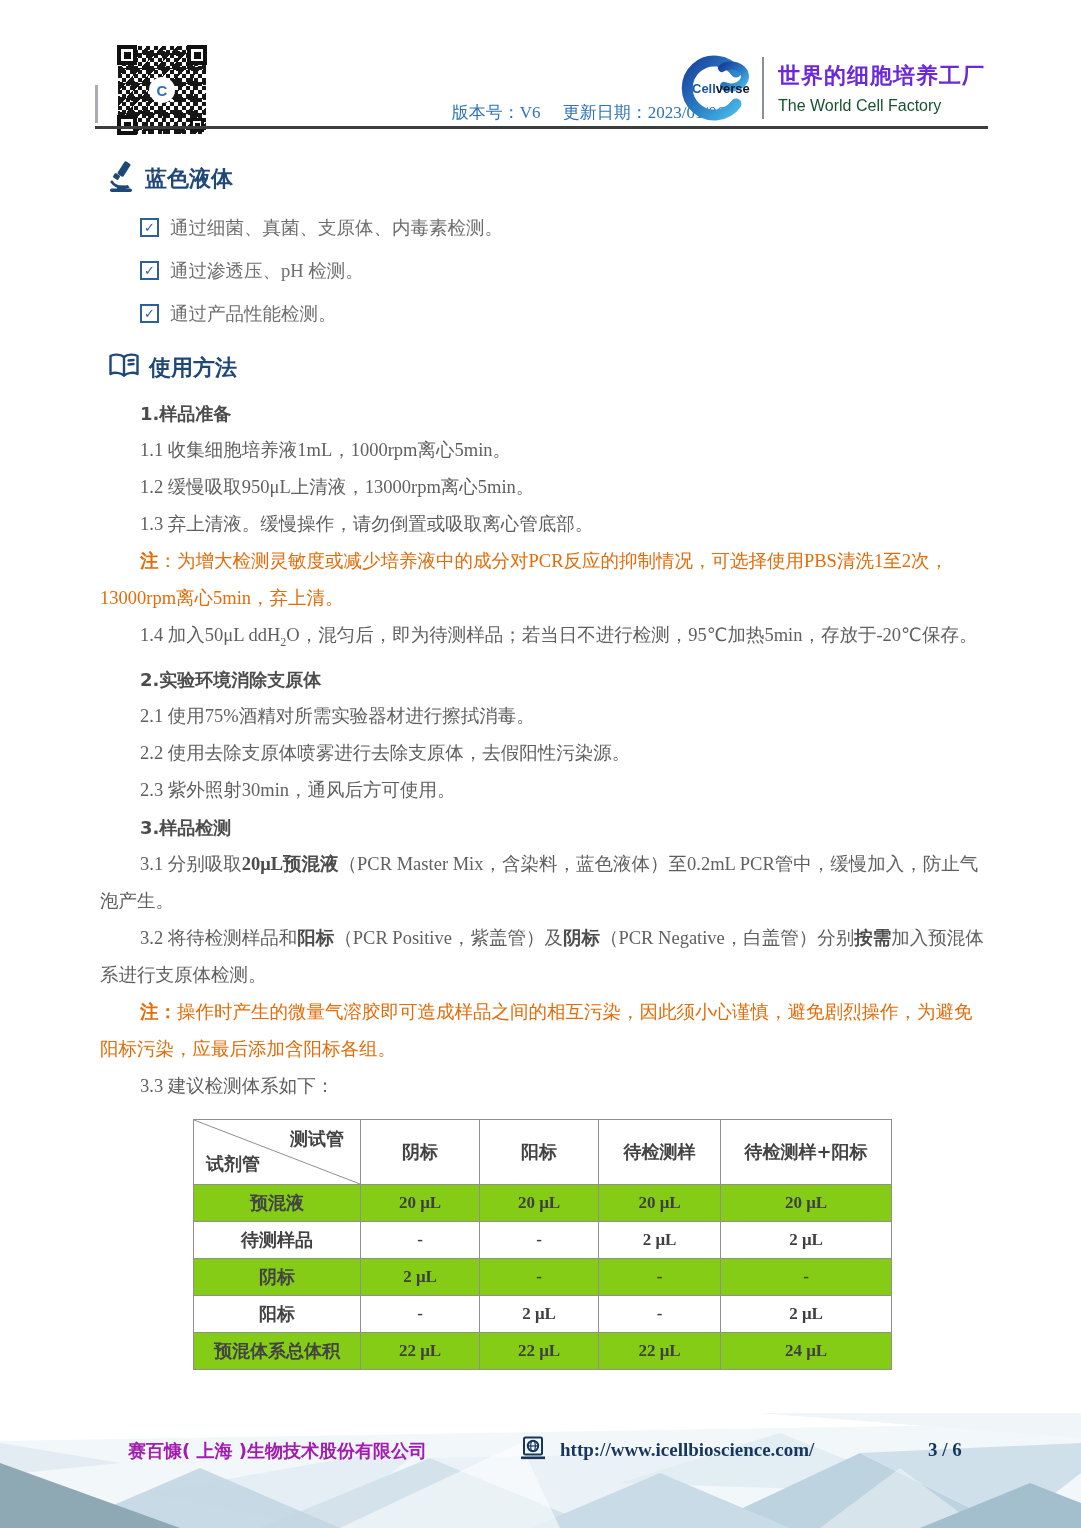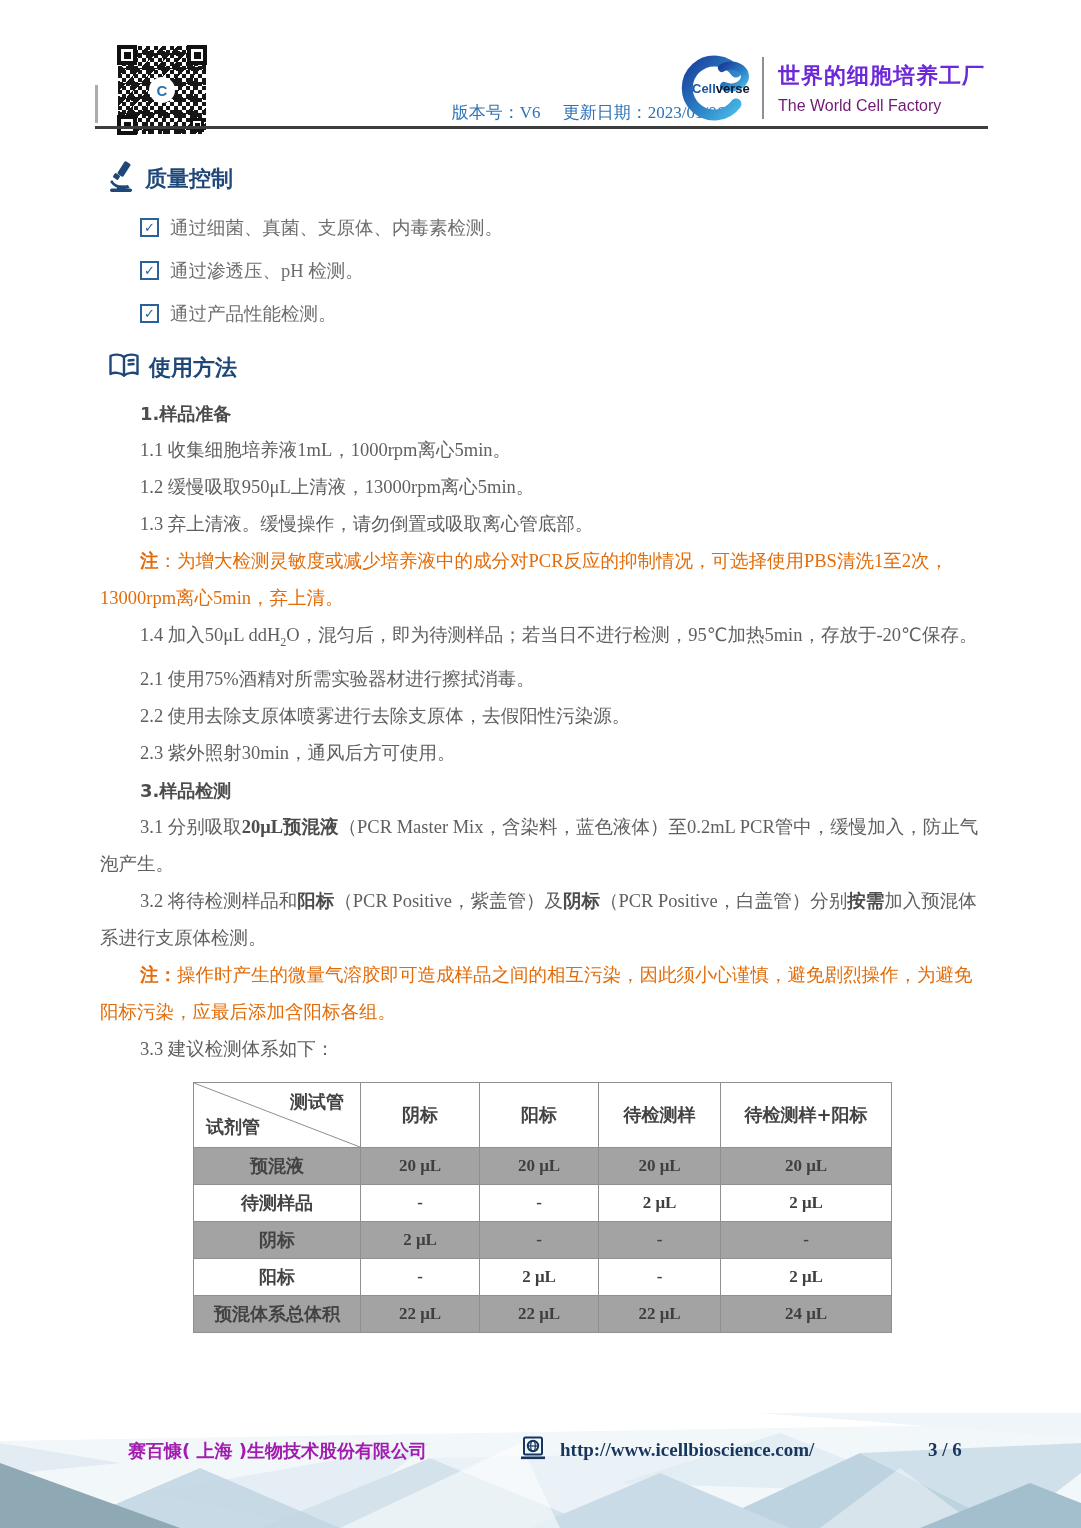--- a/index.html
+++ b/index.html
@@ -21,21 +21,21 @@
              display:flex;align-items:center;justify-content:center;font-family:"Liberation Sans",sans-serif;
              font-weight:bold;font-size:15px;color:#2f6fb3;}
   .version-line{position:absolute;left:0;top:101px;width:100%;text-align:center;color:#2e74b5;font-size:17px;padding-left:48px;}
   .version-line span{margin:0 9px;}
   .brand{position:absolute;right:96px;top:52px;display:flex;align-items:center;}
   .cmark{width:72px;height:72px;margin-right:12px;position:relative;}
   .cmark .ctext{position:absolute;left:14px;top:29px;font-family:"Liberation Sans",sans-serif;font-size:13px;font-weight:bold;color:#1b57a6;}
   .cmark .ctext b{color:#1b57a6}.cmark .ctext i{font-style:normal;color:#0f172a;font-weight:bold;}
   .brand-div{width:2px;height:62px;background:#8a9097;margin-right:14px;}
   .brand-text .cn{font-family:"DejaVu Sans","Liberation Sans",sans-serif;font-weight:bold;font-size:22px;color:#6d28d9;letter-spacing:1px;}
-  .brand-text .en{font-family:"Liberation Sans",sans-serif;font-size:16px;color:#701a75;margin-top:6px;}
+  .brand-text .en{font-family:"Liberation Sans",sans-serif;font-size:16px;color:#14532d;margin-top:6px;}
   .header-rule{position:absolute;left:95px;top:126px;width:893px;height:3px;background:#3d3d3d;}
   
   .content{position:absolute;left:100px;top:158px;width:885px;}
   .sec-title{display:flex;align-items:center;gap:9px;margin:0 0 2px 8px;height:42px;}
   .sec-title .t{font-family:"DejaVu Sans","Liberation Sans",sans-serif;font-weight:bold;font-size:22px;color:#1f4879;}
   .checklist{margin:6px 0 10px 0;}
   .chk-item{display:flex;align-items:center;gap:11px;height:43px;margin-left:40px;font-size:18.5px;color:#6e6e6e;}
   .chk-box{width:15px;height:15px;border:2px solid #2c6096;display:flex;align-items:center;justify-content:center;
            font-size:13px;font-weight:bold;color:#2c6096;font-family:"DejaVu Sans",sans-serif;line-height:1;}
   .usage-title{margin-top:12px;}
@@ -45,21 +45,21 @@
   .paras p .b{font-weight:bold;color:#4c4c4c;}
   .paras p.note{color:#e26c09;}
   .paras p.note .b{color:#e26c09;font-weight:bold;}
   sub{font-size:12px;}
   
   table.sys{border-collapse:collapse;margin:14px 0 0 93px;table-layout:fixed;}
   table.sys td{border:1px solid #8f8f8f;text-align:center;vertical-align:middle;padding:0;}
   table.sys .c0{width:166px}.sys .c1{width:118px}.sys .c2{width:118px}.sys .c3{width:121px}.sys .c4{width:170px}
   tr.hd-row td{height:64px;}
   tr.data-row td{height:36px;}
-  tr.shaded{background:#a3a3a3;}
+  tr.shaded{background:#84cc16;}
   .col-hd,.row-lbl{font-family:"DejaVu Sans","Liberation Sans",sans-serif;font-weight:bold;font-size:18px;color:#434343;}
   .val{font-family:"Liberation Serif",serif;font-weight:bold;font-size:17px;color:#3f3f3f;}
   .diag{position:relative;overflow:hidden;}
   .diag svg{position:absolute;left:0;top:0;width:100%;height:100%;}
   .diag .top-r{position:absolute;right:16px;top:7px;}
   .diag .bot-l{position:absolute;left:12px;bottom:8px;}
   
   .deco{position:absolute;left:0;bottom:0;width:1081px;height:115px;}
   .footer-row{position:absolute;left:0;top:1436px;width:1081px;height:30px;}
   .company{position:absolute;left:128px;top:3px;font-family:"DejaVu Sans","Liberation Sans",sans-serif;
@@ -127,21 +127,21 @@
         <svg width="28" height="32" viewBox="0 0 28 32">
           <g fill="#1f4879">
             <rect x="12.5" y="0.5" width="7" height="15" rx="1.5" transform="rotate(33 16 8)"></rect>
             <rect x="5.5" y="13" width="6" height="5" rx="1" transform="rotate(33 8.5 15.5)"></rect>
             <path d="M4 19 q5 8 16 5 l1.6 3 q-12 4 -19.5 -6 z"></path>
             <rect x="2" y="27.5" width="22" height="3.5" rx="1.7"></rect>
             <rect x="9" y="24.5" width="8" height="4" rx="1"></rect>
           </g>
         </svg>
       </span>
-      <span class="t">质量控制</span>
+      <span class="t">蓝色液体</span>
     </div>
 
     <div class="checklist">
       <div class="chk-item">
         <span class="chk-box">✓</span>
         <span>通过细菌、真菌、支原体、内毒素检测。</span>
       </div>
       <div class="chk-item">
         <span class="chk-box">✓</span>
         <span>通过渗透压、pH 检测。</span>
@@ -167,26 +167,27 @@
       <span class="t">使用方法</span>
     </div>
 
     <div class="paras">
       <p class="hd">1.样品准备</p>
       <p>1.1 收集细胞培养液1mL，1000rpm离心5min。</p>
       <p>1.2 缓慢吸取950μL上清液，13000rpm离心5min。</p>
       <p>1.3 弃上清液。缓慢操作，请勿倒置或吸取离心管底部。</p>
       <p class="note"><span class="b">注</span><span>：为增大检测灵敏度或减少培养液中的成分对PCR反应的抑制情况，可选择使用PBS清洗1至2次，13000rpm离心5min，弃上清。</span></p>
       <p><span>1.4 加入50μL ddH</span><sub>2</sub><span>O，混匀后，即为待测样品；若当日不进行检测，95℃加热5min，存放于-20℃保存。</span></p>
+      <p class="hd">2.实验环境消除支原体</p>
       <p>2.1 使用75%酒精对所需实验器材进行擦拭消毒。</p>
       <p>2.2 使用去除支原体喷雾进行去除支原体，去假阳性污染源。</p>
       <p>2.3 紫外照射30min，通风后方可使用。</p>
       <p class="hd">3.样品检测</p>
       <p><span>3.1 分别吸取</span><span class="b">20μL预混液</span><span>（PCR Master Mix，含染料，蓝色液体）至0.2mL PCR管中，缓慢加入，防止气泡产生。</span></p>
-      <p><span>3.2 将待检测样品和</span><span class="b">阳标</span><span>（PCR Positive，紫盖管）及</span><span class="b">阴标</span><span>（PCR Positive，白盖管）分别</span><span class="b">按需</span><span>加入预混体系进行支原体检测。</span></p>
+      <p><span>3.2 将待检测样品和</span><span class="b">阳标</span><span>（PCR Positive，紫盖管）及</span><span class="b">阴标</span><span>（PCR Negative，白盖管）分别</span><span class="b">按需</span><span>加入预混体系进行支原体检测。</span></p>
       <p class="note"><span class="b">注：</span><span>操作时产生的微量气溶胶即可造成样品之间的相互污染，因此须小心谨慎，避免剧烈操作，为避免阳标污染，应最后添加含阳标各组。</span></p>
       <p>3.3 建议检测体系如下：</p>
     </div>
 
     <table class="sys">
       <tbody>
           <tr class="hd-row">
         <td class="c0 diag">
           <svg viewBox="0 0 166 64" preserveAspectRatio="none">
                 <line x1="0" y1="0" x2="166" y2="64" stroke="#8f8f8f" stroke-width="1"></line>

